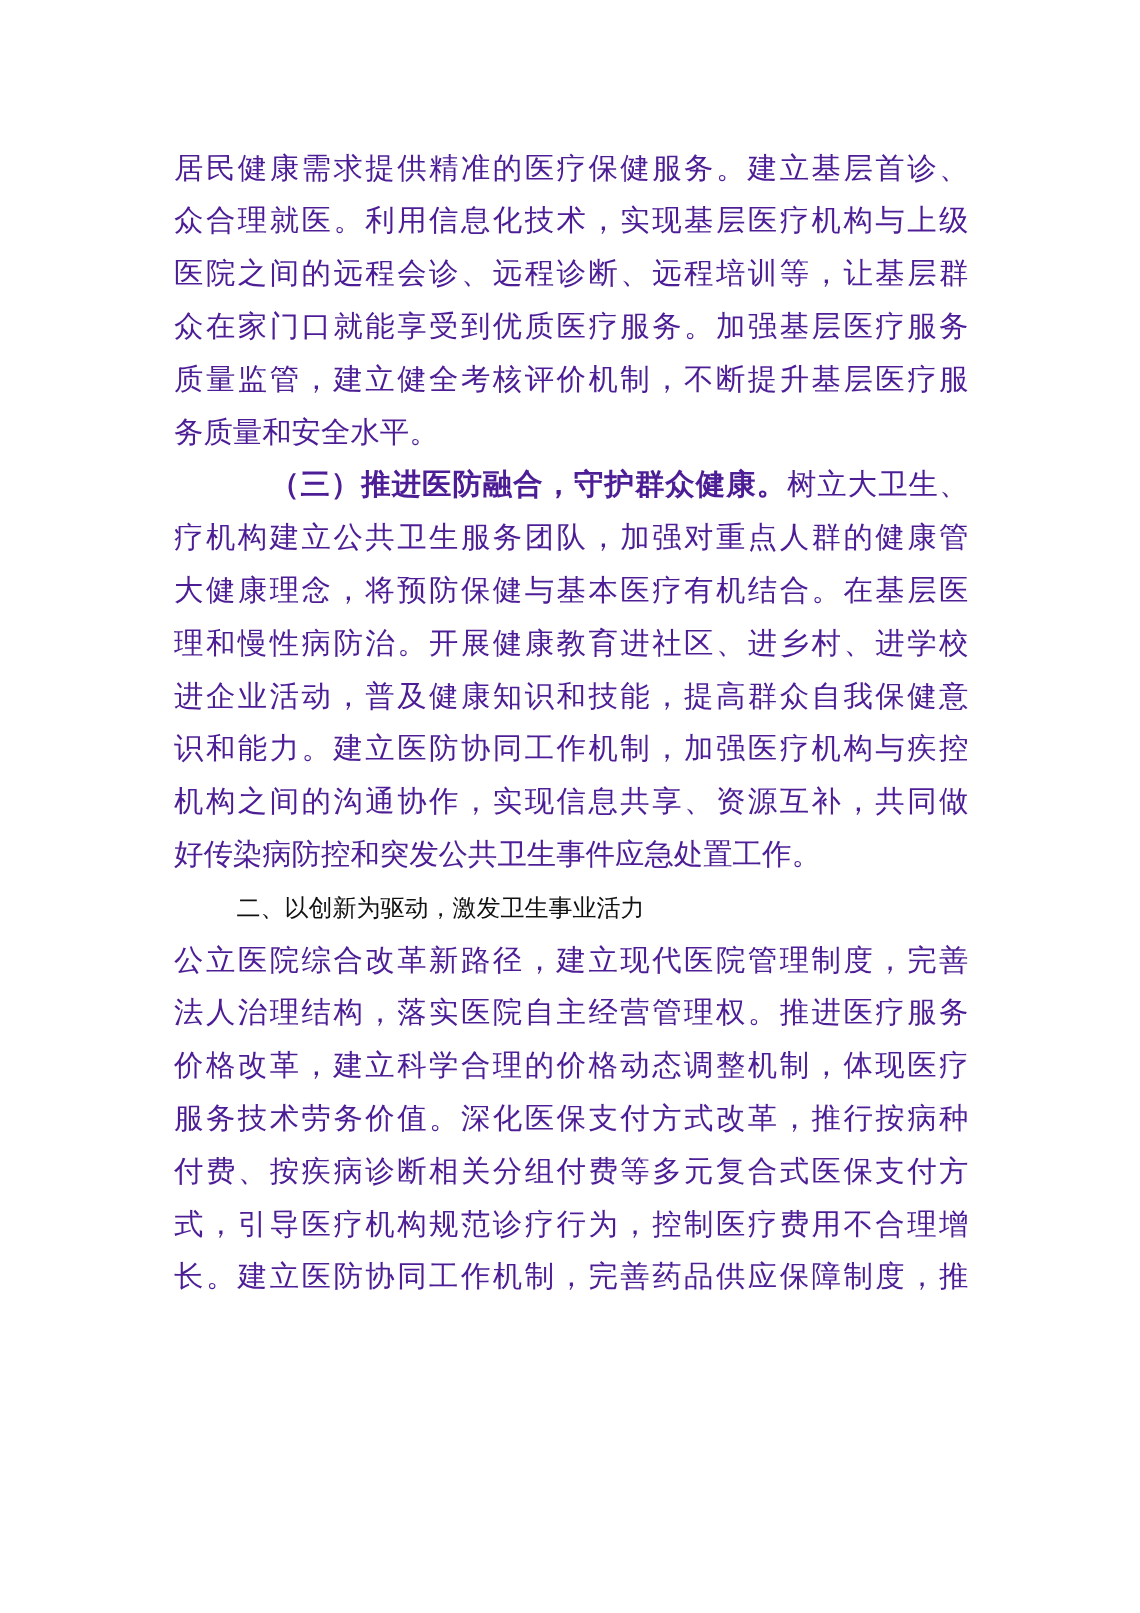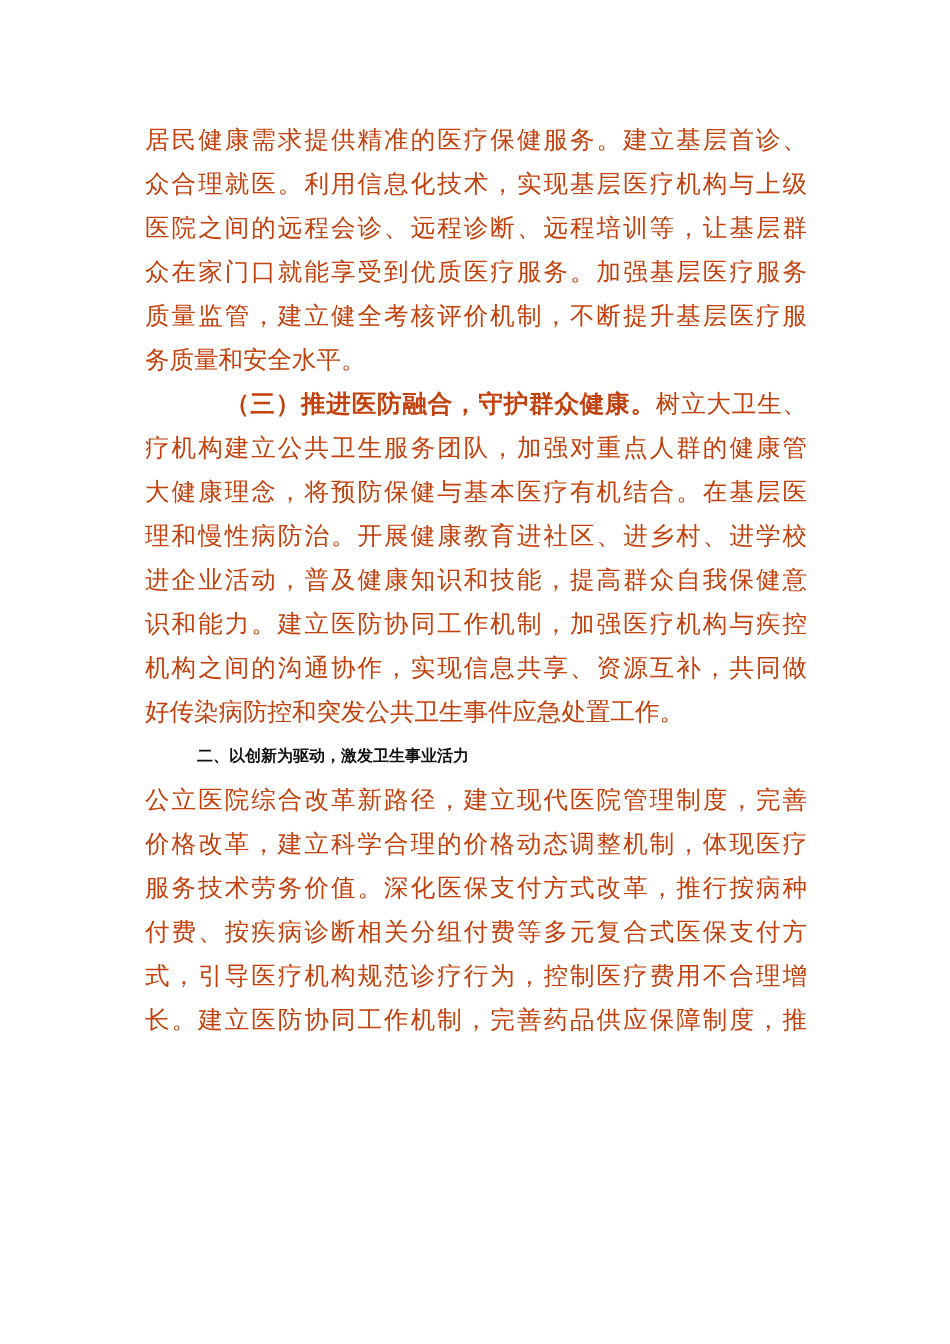--- a/index.html
+++ b/index.html
@@ -1,27 +1,27 @@
 <!DOCTYPE html>
 <html><head>
 <meta charset="utf-8">
 <style>
   html, body { margin:0; padding:0; background:#ffffff; }
   body { width:950px; height:1344px; position:relative; overflow:hidden; }
   .page { position:absolute; left:145px; top:118px; width:662px; }
   .line {
     font-family: "DejaVu Serif", "Liberation Serif", serif;
-    font-size:24.5px; color:#c2410c; height:44px; line-height:44px;
+    font-size:24.5px; color:#4c1d95; height:44px; line-height:44px;
     white-space:nowrap; text-align:justify; text-align-last:justify;
     letter-spacing:0px; overflow:hidden;
   }
   .line.last { text-align-last:left; }
   .heading {
     font-family: "DejaVu Sans", "Liberation Sans", sans-serif;
-    font-weight:bold; font-size:16px; height:44px; line-height:44px;
+    font-weight:normal; font-size:20px; height:44px; line-height:44px;
     color:#111; padding-left:52px; white-space:nowrap;
   }
   .sub { font-weight:bold; font-family:"DejaVu Sans","Liberation Sans",sans-serif;margin-left:28px; }
 </style>
 </head>
 <body>
 
 <div class="page">
   <div>
     <div class="line">居民健康需求提供精准的医疗保健服务。建立基层首诊、</div>
@@ -40,19 +40,20 @@
     <div class="line">进企业活动，普及健康知识和技能，提高群众自我保健意</div>
     <div class="line">识和能力。建立医防协同工作机制，加强医疗机构与疾控</div>
     <div class="line">机构之间的沟通协作，实现信息共享、资源互补，共同做</div>
     <div class="line last">好传染病防控和突发公共卫生事件应急处置工作。</div>
   </div>
 
   <div class="heading">二、以创新为驱动，激发卫生事业活力</div>
 
   <div>
     <div class="line">公立医院综合改革新路径，建立现代医院管理制度，完善</div>
+    <div class="line">法人治理结构，落实医院自主经营管理权。推进医疗服务</div>
     <div class="line">价格改革，建立科学合理的价格动态调整机制，体现医疗</div>
     <div class="line">服务技术劳务价值。深化医保支付方式改革，推行按病种</div>
     <div class="line">付费、按疾病诊断相关分组付费等多元复合式医保支付方</div>
     <div class="line">式，引导医疗机构规范诊疗行为，控制医疗费用不合理增</div>
     <div class="line">长。建立医防协同工作机制，完善药品供应保障制度，推</div>
   </div>
 </div>
 
 </body></html>

